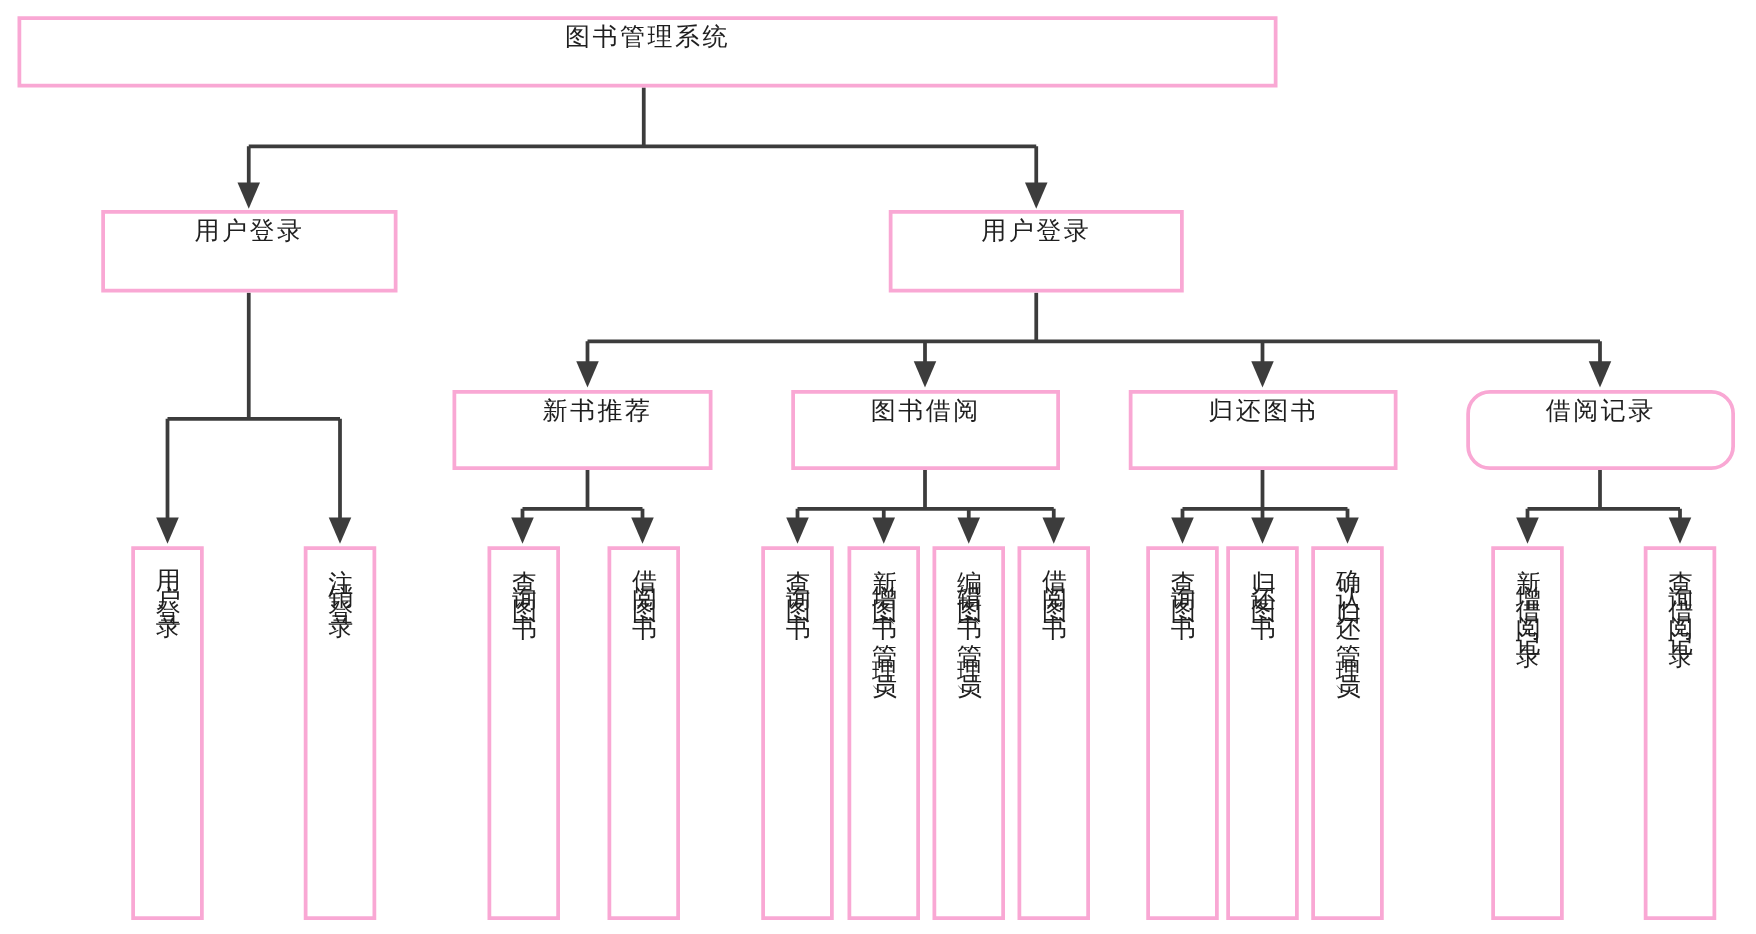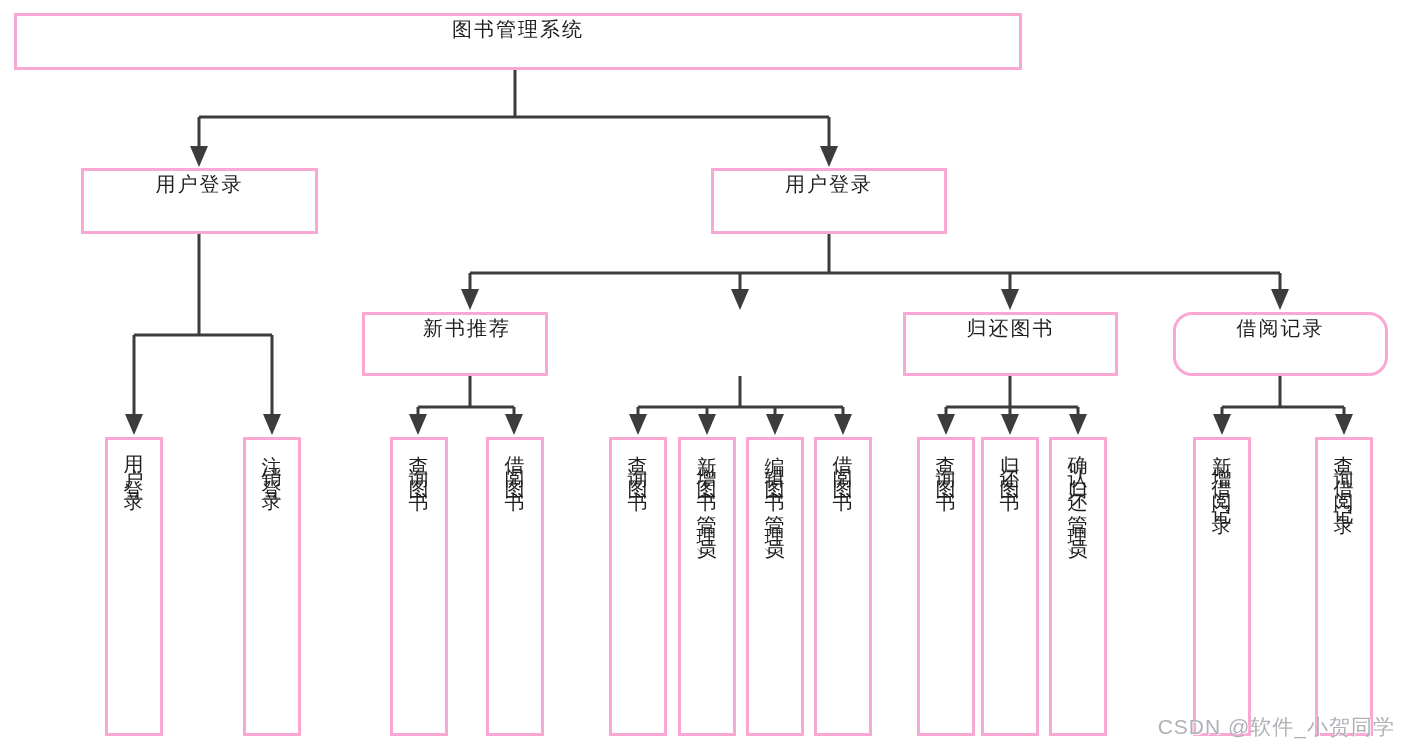--- a/index.html
+++ b/index.html
@@ -92,22 +92,25 @@
     <span class="label-h">图书管理系统</span>
   </div>
 
   <div class="node" style="left:81px; top:168px; width:237px; height:66px;">
     <span class="label-h">用户登录</span>
   </div>
   <div class="node" style="left:711px; top:168px; width:236px; height:66px;">
     <span class="label-h">用户登录</span>
   </div>
 
-  <div class="node" style="left:362px; top:312px; width:186px; height:64px;padding-left:24px;">
+  <div class="node" style="left:362px; top:312px; width:208px; height:64px;padding-left:24px;">
     <span class="label-h">新书推荐</span>
+  </div>
+  <div class="node" style="left:633px; top:312px; width:215px; height:64px;">
+    <span class="label-h">图书借阅</span>
   </div>
   <div class="node" style="left:903px; top:312px; width:215px; height:64px;">
     <span class="label-h">归还图书</span>
   </div>
   <div class="node" style="left:1173px; top:312px; width:215px; height:64px;border-radius:19px;">
     <span class="label-h">借阅记录</span>
   </div>
 
   <div class="node" style="left:105px; top:437px; width:58px; height:299px;">
     <span class="label-v">用户登录</span>
@@ -146,15 +149,14 @@
     <span class="label-v">确认归还（管理员）</span>
   </div>
 
   <div class="node" style="left:1193px; top:437px; width:58px; height:299px;">
     <span class="label-v">新增借阅记录</span>
   </div>
   <div class="node" style="left:1315px; top:437px; width:58px; height:299px;">
     <span class="label-v">查询借阅记录</span>
   </div>
 
-  <div class="watermark">CSDN @软件_小贺同学</div>
 
 </div>
 
 </body></html>

